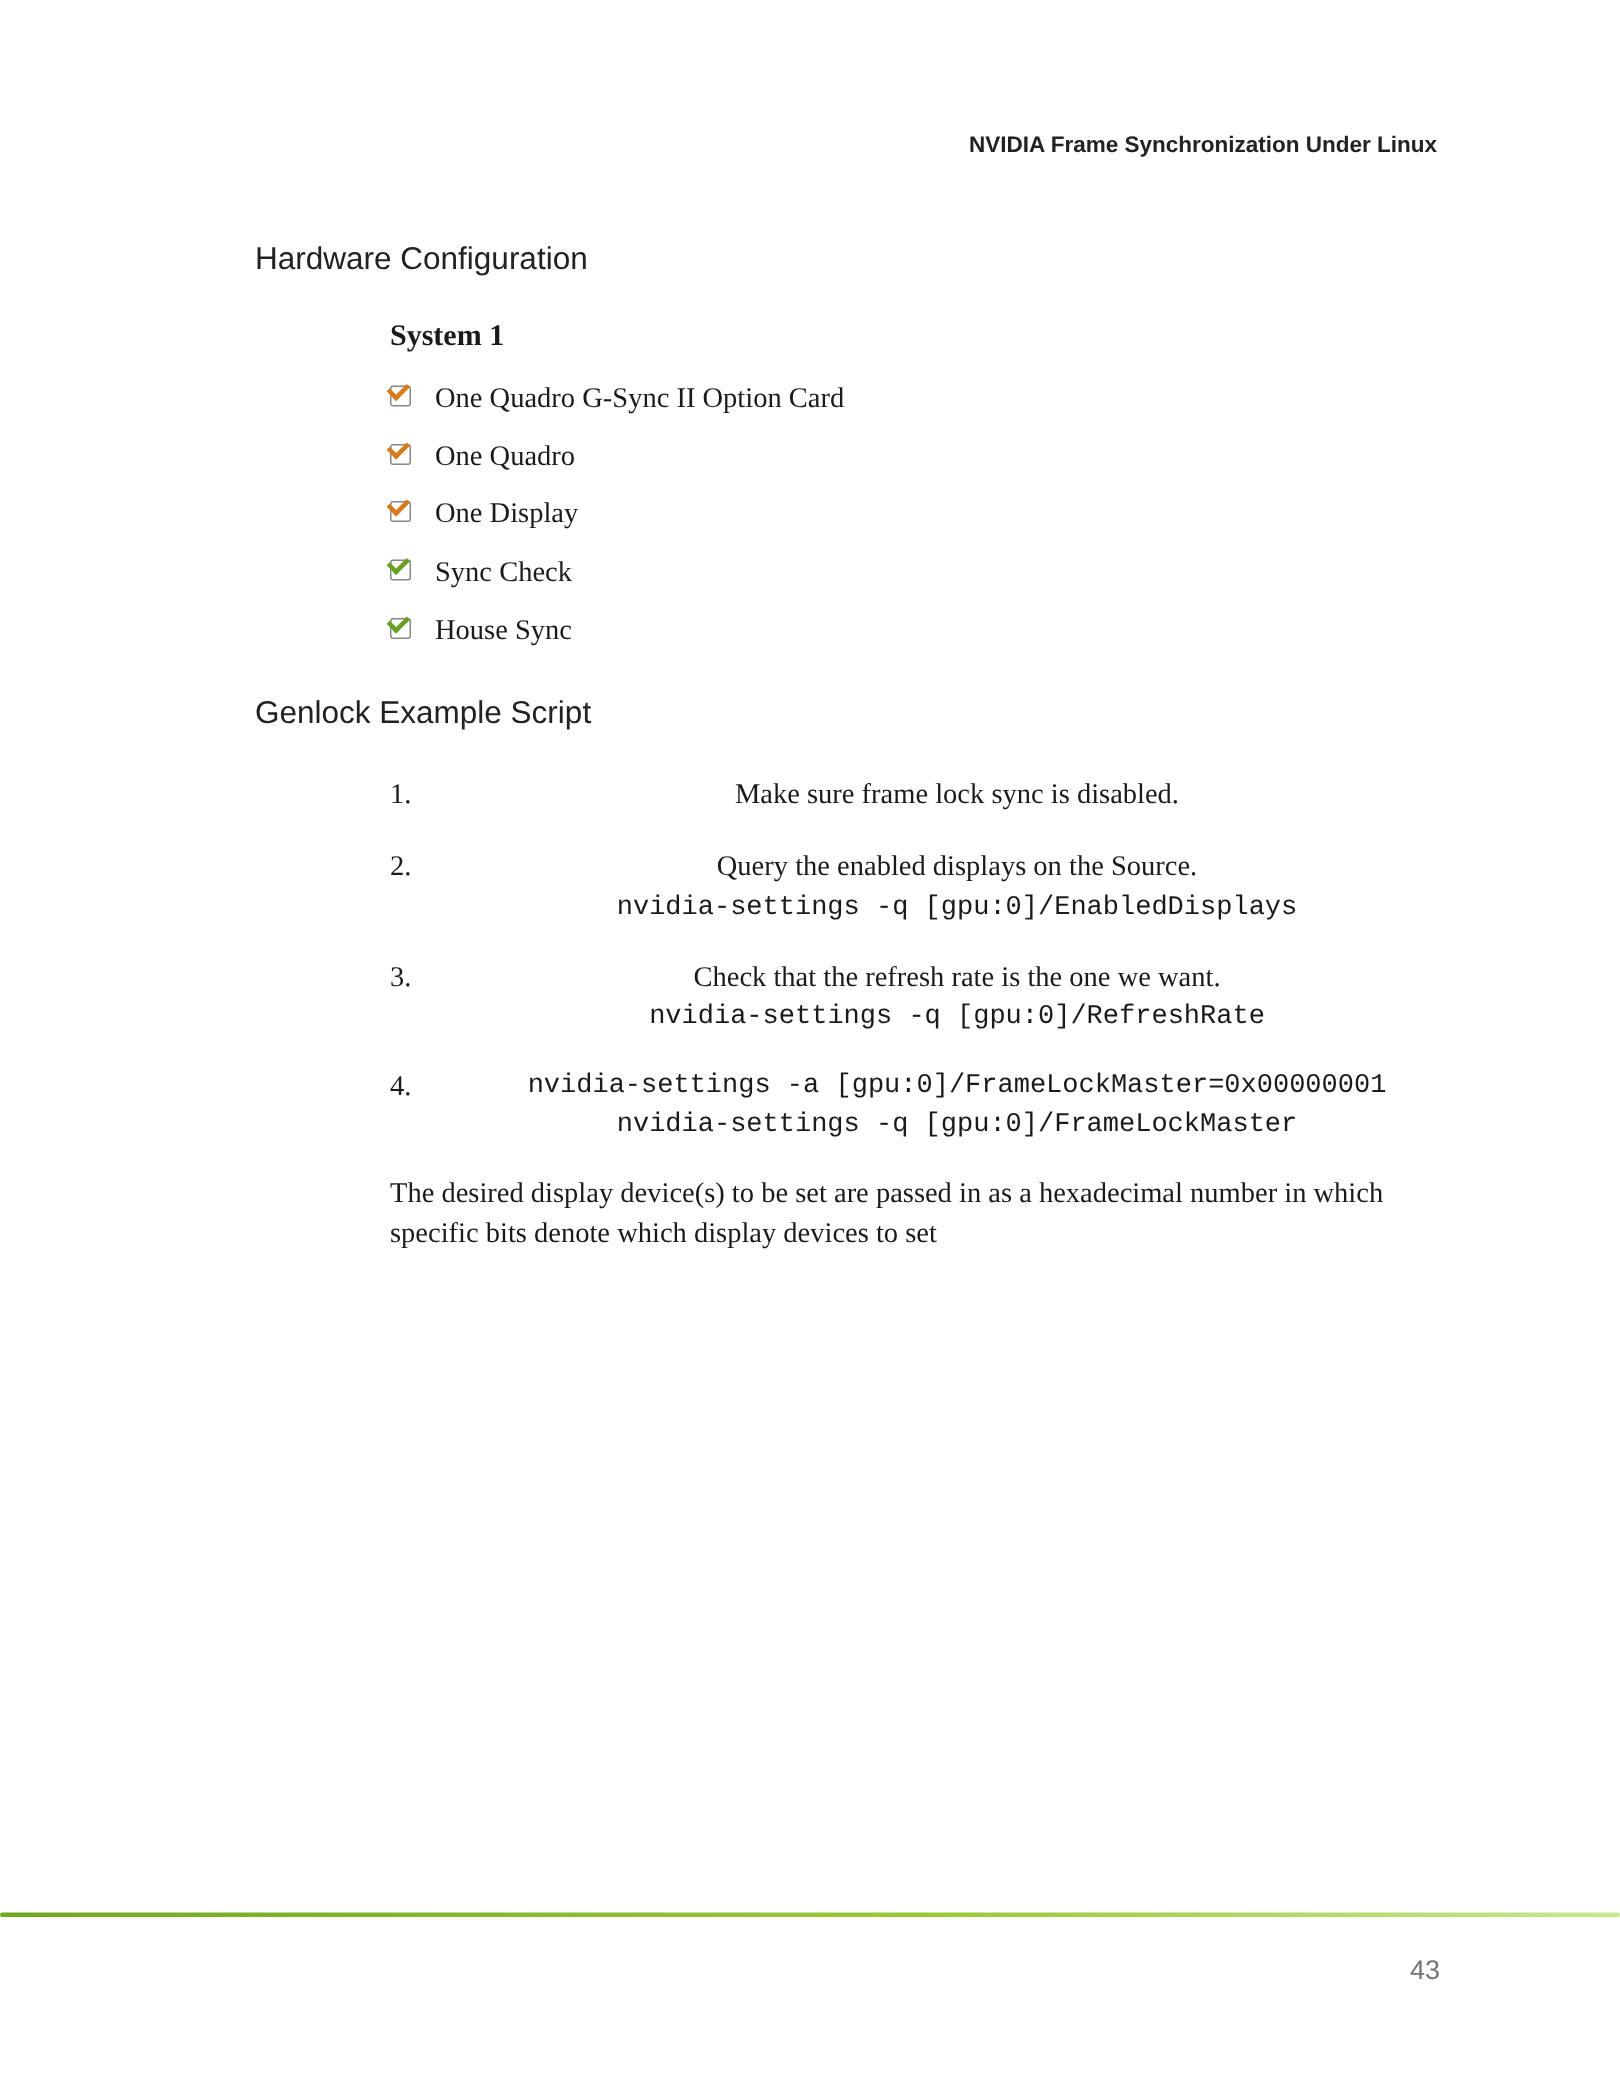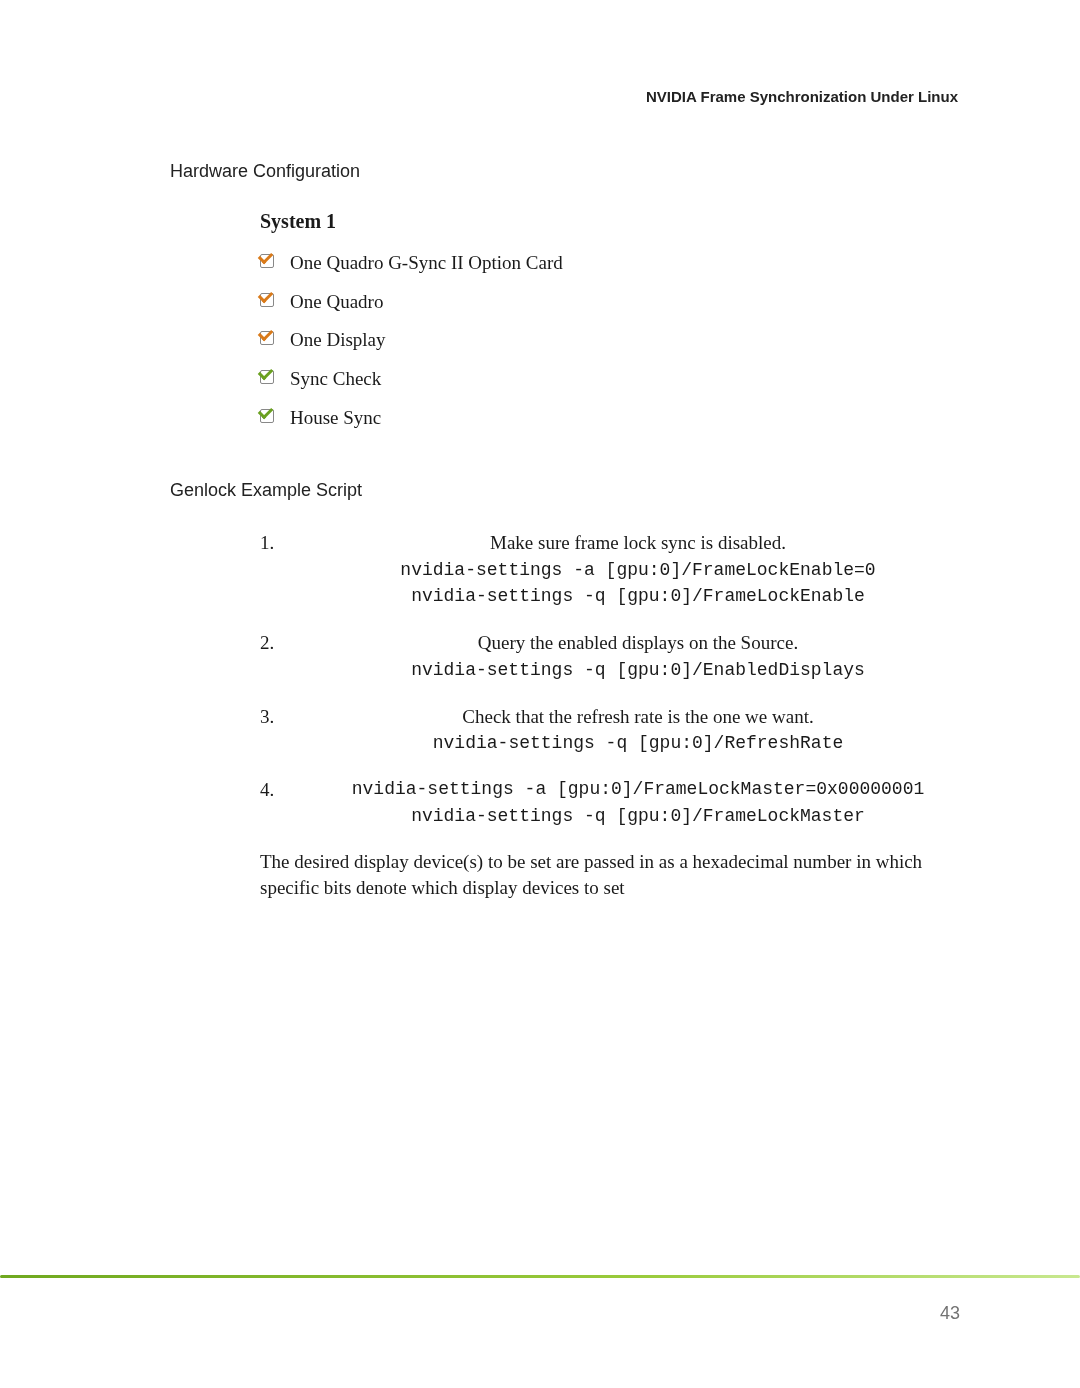--- a/index.html
+++ b/index.html
@@ -26,21 +26,21 @@
   }
   .h1 {
     font-family: Verdana, Arial, sans-serif;
     font-size: 31px;
     font-weight: 400;
     color: #222;
     margin-bottom: 58px;
   }
   .h2 {
     font-family: Verdana, Arial, sans-serif;
-    font-size: 18px;
+    font-size: 21px;
     font-weight: 400;
     color: #222;
     margin-bottom: 28px;
     margin-top: 10px;
   }
   .indent-block {
     margin-left: 90px;
   }
   .bold-serif {
     font-family: Georgia, 'Times New Roman', serif;
@@ -135,21 +135,21 @@
     background: linear-gradient(to right, #6fa81f 0%, #9acb3c 60%, #c8e890 100%);
   }
   .page-number {
     position: absolute;
     right: 120px;
     bottom: 64px;
     font-family: Verdana, Arial, sans-serif;
     font-size: 18px;
     color: #737373;
   }
-  .section-gap { margin-bottom: 50px; }
+  .section-gap { margin-bottom: 31px; }
 </style>
 </head>
 <body>
 
 <div class="page">
   <div class="running-head">NVIDIA Frame Synchronization Under Linux</div>
 
 
   <div class="h2">Hardware Configuration</div>
 
@@ -178,22 +178,20 @@
       </li>
     </ul>
   </div>
 
   <div class="h2">Genlock Example Script</div>
 
   <div class="indent-block">
     <ol class="ol">
       <li>
         <span>Make sure frame lock sync is disabled.</span>
-        <span class="code">nvidia-settings -a [gpu:0]/FrameLockEnable=0
-nvidia-settings -q [gpu:0]/FrameLockEnable</span>
       </li>
       <li>
         <span>Query the enabled displays on the Source.</span>
         <span class="code">nvidia-settings -q [gpu:0]/EnabledDisplays</span>
       </li>
       <li>
         <span>Check that the refresh rate is the one we want.</span>
         <span class="code">nvidia-settings -q [gpu:0]/RefreshRate</span>
       </li>
       <li>

